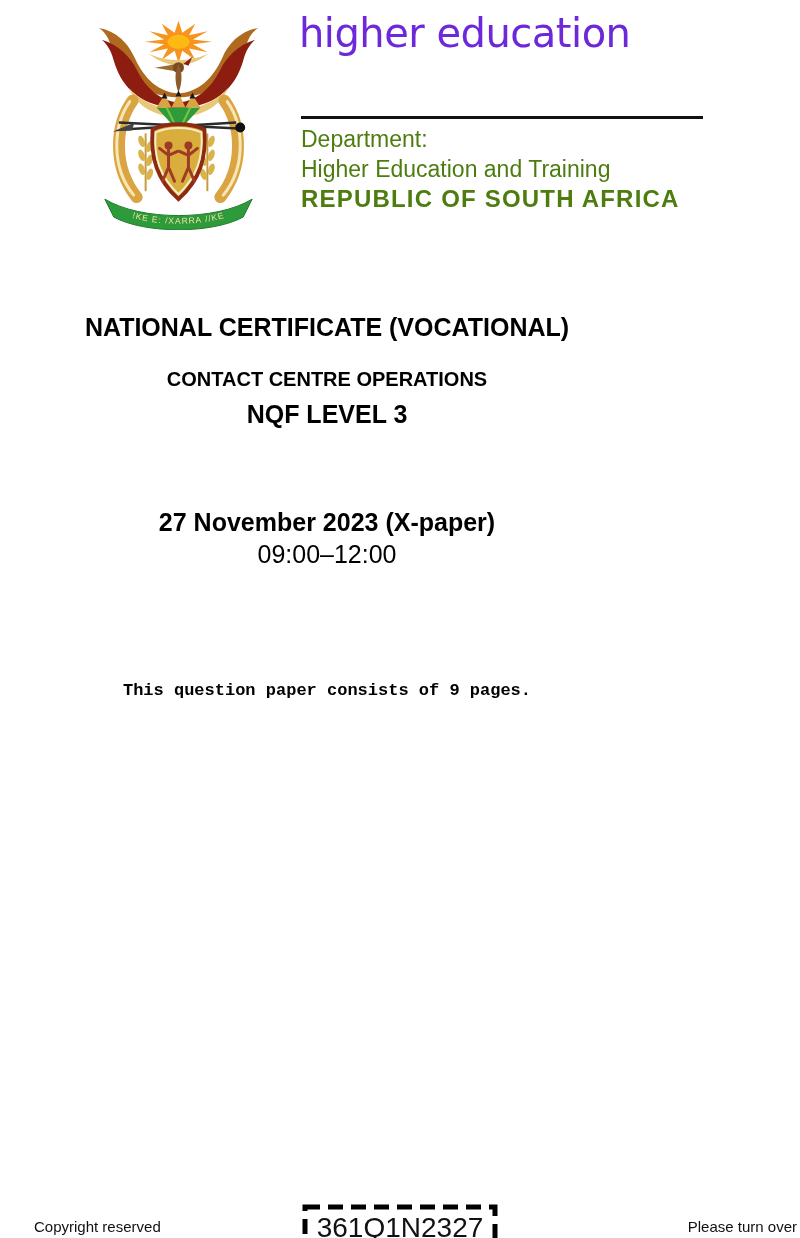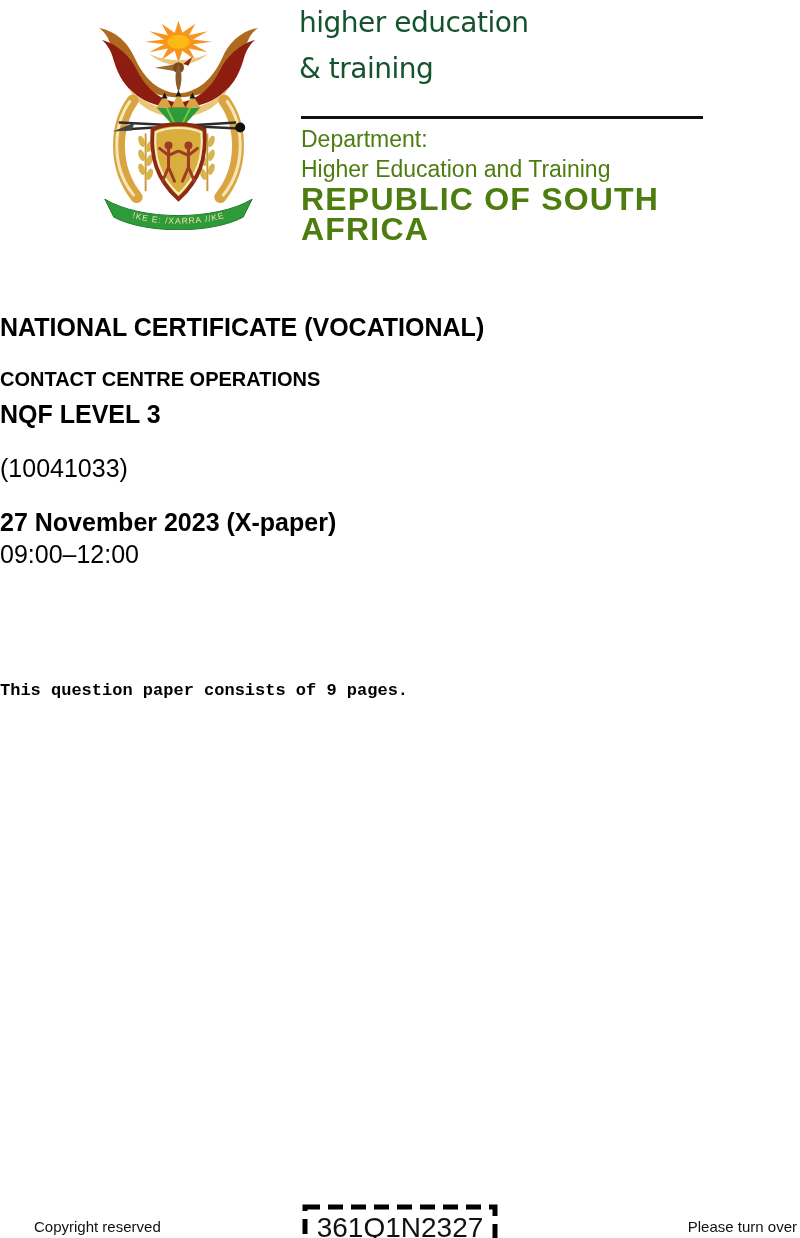--- a/index.html
+++ b/index.html
@@ -5,30 +5,30 @@
   html,body{margin:0;padding:0;background:#fff;}
   .page{
     position:relative;width:800px;height:1238px;margin:0 auto;background:#ffffff;
     font-family:"Liberation Sans", sans-serif;color:#000;overflow:hidden;
   }
   .abs{position:absolute;}
 
   
   .coat{left:88px;top:6px;width:176px;height:224px;}
   .wordmark{
-    left:299px;top:0;width:420px;
+    left:299px;top:10px;width:420px;
     font-family:"DejaVu Sans", sans-serif;
-    font-size:28px;line-height:46px;letter-spacing:-0.5px;color:#14532d;
+    font-size:40px;line-height:46px;letter-spacing:-0.5px;color:#6d28d9;
   }
   .lh-rule{left:301px;top:116px;width:402px;height:3px;background:#111;}
   .dept{left:301px;top:124px;width:460px;font-size:23px;line-height:30px;color:#4d7c0f;}
-  .dept .country{font-weight:bold;font-size:32px;letter-spacing:1.2px;}
+  .dept .country{font-weight:bold;font-size:24px;letter-spacing:1.2px;}
 
   
-  .cline{left:0;width:654px;}
+  .cline{left:0;width:654px;text-align:center;}
   .t-cert{top:313px;font-size:25px;font-weight:bold;}
   .t-subj{top:368px;font-size:20px;font-weight:bold;}
   .t-level{top:400px;font-size:25px;font-weight:bold;}
   .t-code{top:454px;font-size:25px;font-weight:normal;}
   .t-date{top:508px;font-size:25px;font-weight:bold;}
   .t-time{top:540px;font-size:25px;font-weight:normal;}
   .t-note{top:681px;font-size:17px;font-weight:bold;font-family:Liberation Mono, monospace;}
 
   
   .codebox{left:302px;top:1171px;width:196px;height:48px;margin-top:33px;}
@@ -128,33 +128,31 @@
 
     <g>
       <path class="c-green" stroke="#1F7A2C" stroke-width="1" d="M16,194 C52,216 128,216 164,194 L155,212 C124,229 56,229 25,212 Z"></path>
       <path id="mottoPath" fill="none" d="M26,206 C58,223 122,223 154,206"></path>
       <text class="motto"><textPath href="#mottoPath" startOffset="50%" text-anchor="middle">!KE E: /XARRA //KE</textPath></text>
     </g>
   </svg>
 
   <div class="abs wordmark">
     <div>higher education</div>
-    <div>&amp; training</div>
   </div>
   <div class="abs lh-rule"></div>
   <div class="abs dept">
     <div>Department:</div>
     <div>Higher Education and Training</div>
     <div class="country">REPUBLIC OF SOUTH AFRICA</div>
   </div>
 
   <div class="abs cline t-cert">NATIONAL CERTIFICATE (VOCATIONAL)</div>
   <div class="abs cline t-subj">CONTACT CENTRE OPERATIONS</div>
   <div class="abs cline t-level">NQF LEVEL 3</div>
-  <div class="abs cline t-code">(10041033)</div>
   <div class="abs cline t-date">27 November 2023 (X-paper)</div>
   <div class="abs cline t-time">09:00–12:00</div>
   <div class="abs cline t-note">This question paper consists of 9 pages.</div>
 
   <div class="abs codebox">
     <svg width="196" height="48" viewBox="0 0 196 48" aria-hidden="true">
       <rect x="3" y="3" width="190" height="42" fill="none" stroke="#000" stroke-width="5" stroke-dasharray="15 8"></rect>
     </svg>
     <span class="num">361Q1N2327</span>
   </div>

